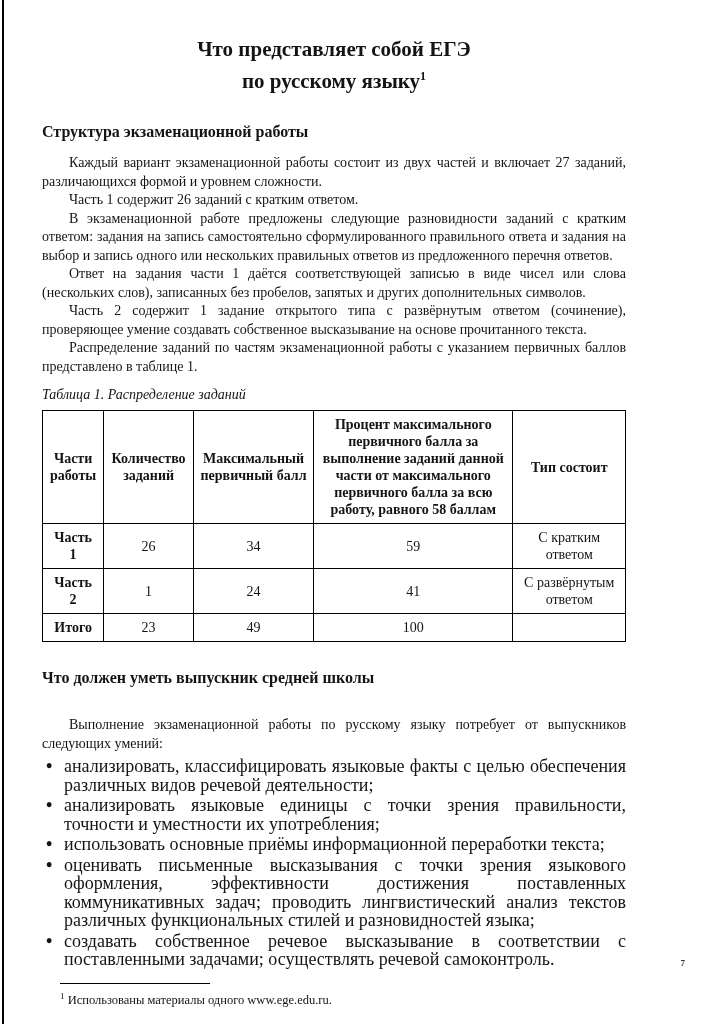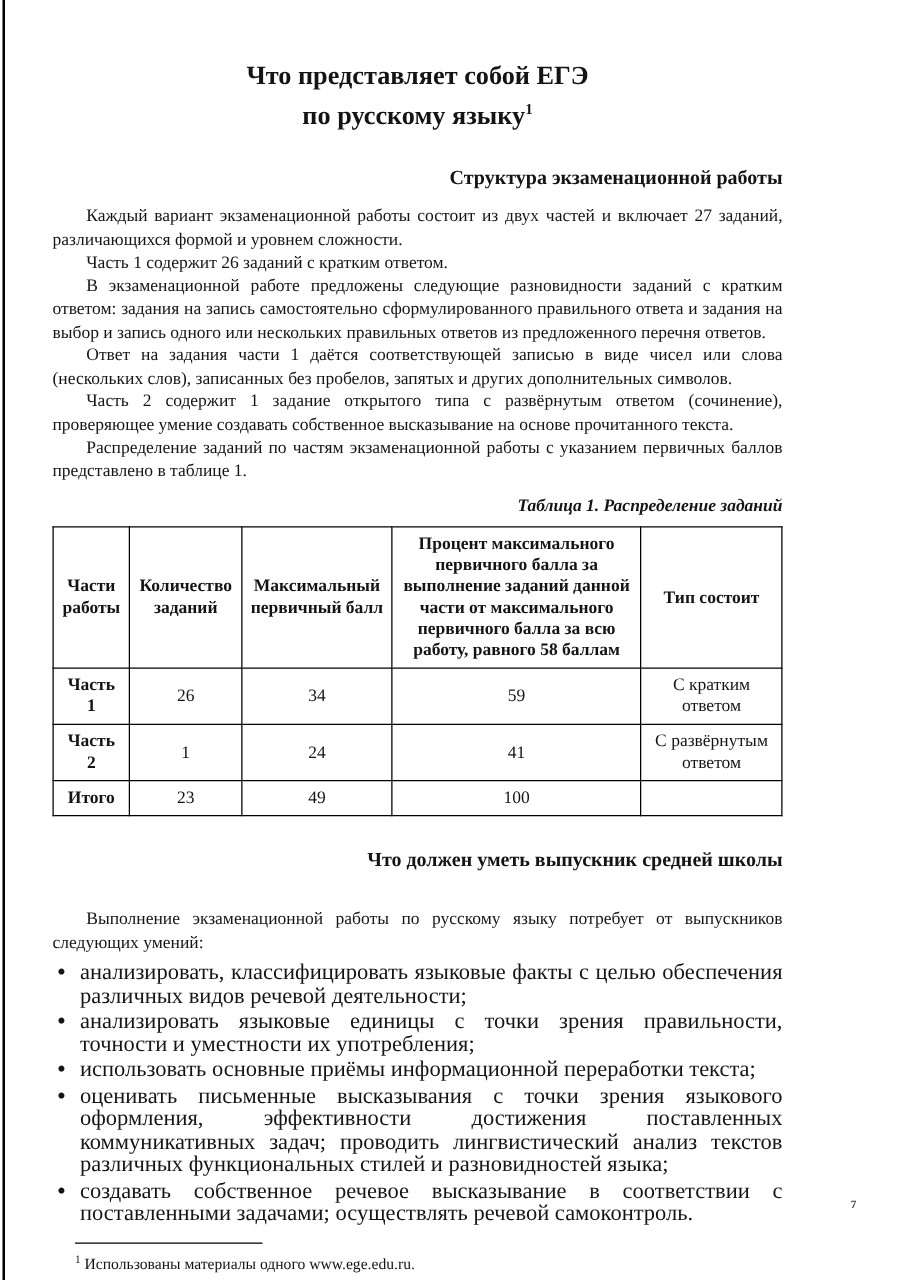--- a/index.html
+++ b/index.html
@@ -11,52 +11,51 @@
     color: #141414;
   }
   .scan-edge-left {
     position: absolute; left: 2px; top: 0;
     width: 2px; height: 100%;
     background: #000;
   }
   .content {
     position: absolute; left: 0; top: 0;
     width: 660px;
-    padding: 41px 34px 0 42px;
+    padding: 30px 34px 0 42px;
   }
   .title {
     text-align: center;
     font-weight: bold;
     font-size: 21px;
     line-height: 27px;
     margin-top: 6px;
   }
   .title sup { font-size: 12px; }
   .section-heading {
-    text-align: right;
+    text-align: left;
     font-weight: bold;
     font-size: 16px;
     line-height: 20px;
     margin-top: 27px;
   }
   .para-block { margin-top: 12px; }
   p.body {
     font-size: 14px;
     line-height: 18.5px;
     text-align: justify;
     text-indent: 27px;
   }
   .table-caption {
-    text-align: right;
+    text-align: left;
     font-style: italic;
     font-size: 14px;
     line-height: 18px;
     margin-top: 10px;
     margin-bottom: 6px;
-    font-weight: bold;
   }
   table.dist {
     border-collapse: collapse;
     width: 100%;
     font-size: 14px;
     line-height: 17px;
   }
   table.dist th, table.dist td {
     border: 1.5px solid #000;
     padding: 5px 6px;

